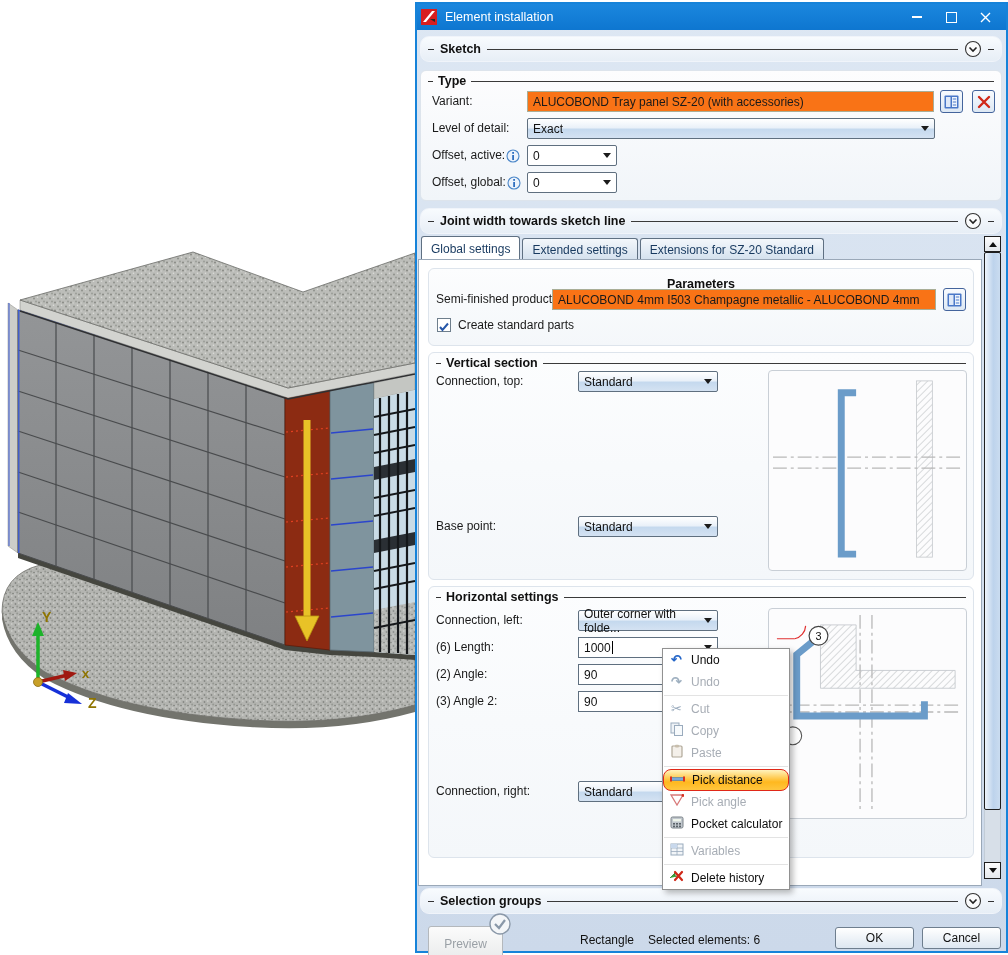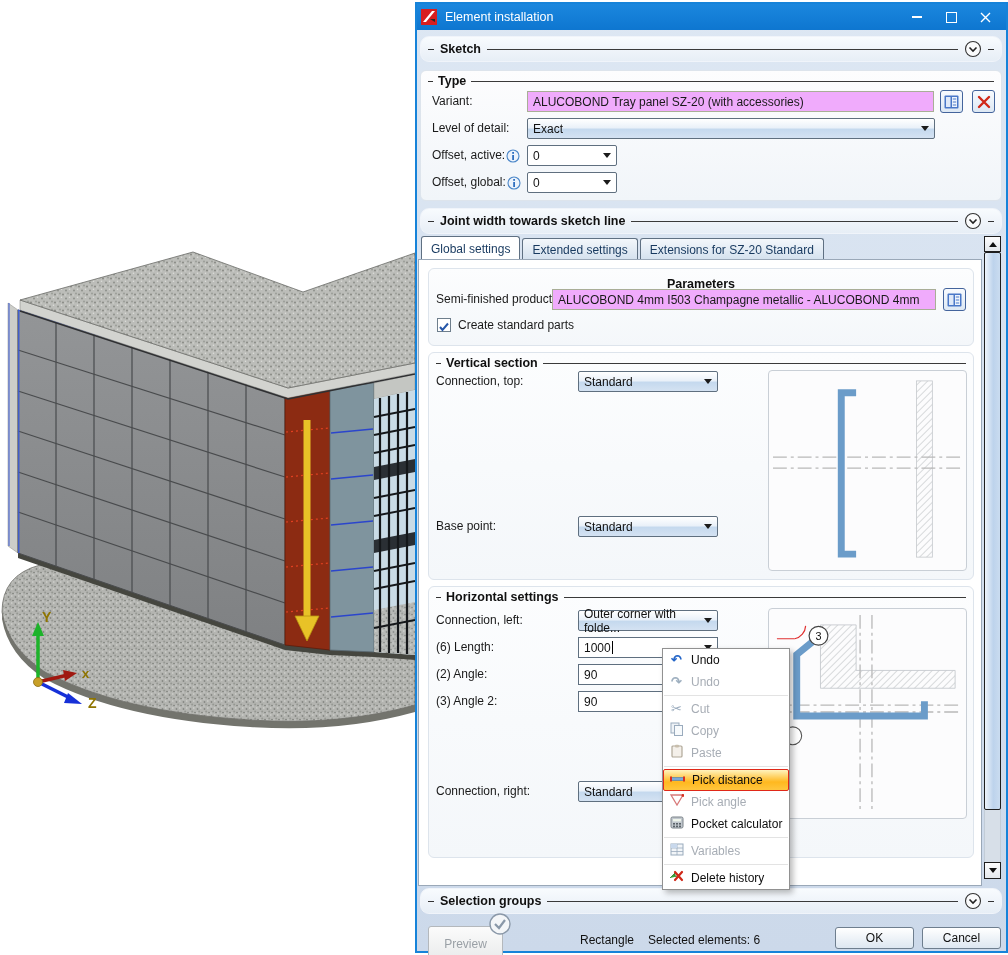--- a/index.html
+++ b/index.html
@@ -20,21 +20,21 @@
   .sec .hline{flex:1;height:1px;background:#3a3a3a;}
   .sec .slbl{font-size:12.5px;font-weight:bold;color:#101010;white-space:nowrap;}
   
   .gb{border:1px solid #dde4ec;border-radius:6px;background:linear-gradient(180deg,#fdfdfe,#f1f5f9);}
   .gbp{background:linear-gradient(180deg,#fcfdfe,#f4f7fa);}
   .ghd{position:absolute;display:flex;align-items:center;gap:5px;height:14px;}
   .ghd .dash{width:5px;height:1px;background:#333;}
   .ghd .hline{flex:1;height:1px;background:#3a3a3a;}
   .ghd .glbl{font-size:12.5px;font-weight:bold;color:#101010;white-space:nowrap;}
   
-  .yfield{background:#f0abfc;border:1px solid #a9ae97;font-size:12px;color:#1a1a1a;
+  .yfield{background:#f97316;border:1px solid #a9ae97;font-size:12px;color:#1a1a1a;
        display:flex;align-items:center;padding:4px 5px;white-space:nowrap;overflow:hidden;text-align:right;}
   .wfield{background:#fff;border:1px solid #5f6f7f;font-size:12px;color:#111;
        display:flex;align-items:center;padding:0 5px;}
   .dd{background:linear-gradient(180deg,#ffffff,#eaf1f9 45%,#c5d9ee 55%,#d4e2f2);
        border:1px solid #5f6f7f;border-radius:2px;font-size:12px;color:#111;
        display:flex;align-items:center;padding:0 5px;}
   .dda{margin-left:auto;width:0;height:0;border-left:4px solid transparent;
        border-right:4px solid transparent;border-top:5px solid #1b1b1b;}
   .caret{width:1px;height:13px;background:#000;margin-left:1px;}
   .ibtn{border:1px solid #44649c;border-radius:3px;background:linear-gradient(#f8fbfe,#dde8f4);
@@ -54,21 +54,21 @@
   .tri-up{width:0;height:0;border-left:4px solid transparent;border-right:4px solid transparent;border-bottom:5px solid #111;}
   .tri-dn{width:0;height:0;border-left:4px solid transparent;border-right:4px solid transparent;border-top:5px solid #111;}
   
   .diag{background:#fcfcfd;border:1px solid #c9cfd6;border-radius:4px;}
   
   .menu{left:662px;top:648px;width:128px;background:#fff;border:1px solid #919191;
        box-shadow:3px 3px 6px rgba(0,0,0,.28);z-index:60;}
   .mi{height:22px;display:flex;align-items:center;gap:6px;padding:0 5px;font-size:12px;color:#0e0e0e;}
   .mi.dis{color:#a7adb5;}
   .mi.hl{background:linear-gradient(#fff3bd,#ffb81f 60%,#ffc render 63e);background:linear-gradient(#fff3bd,#ffb81f 60%,#ffc63e);
-       border:1px solid #e02818;border-radius:2px;height:20px;}
+       border:1px solid #e02818;border-radius:8px;height:20px;}
   .msep{height:1px;background:#e3e3e3;margin:2px 1px;}
   .mic{width:17px;min-width:17px;text-align:center;font-size:13px;line-height:16px;}
   
   .btn{border:1px solid #6e7e8e;border-radius:3px;background:linear-gradient(#ffffff,#dde7f1);
        font-size:12px;color:#111;display:flex;align-items:center;justify-content:center;}
   .btn.dis{color:#9aa0a6;background:linear-gradient(#fbfbfb,#e9eaeb);border-color:#b4b8bc;}
   .status{font-size:12px;color:#111;white-space:nowrap;line-height:22px;}
 </style>
 </head>
 <body>

